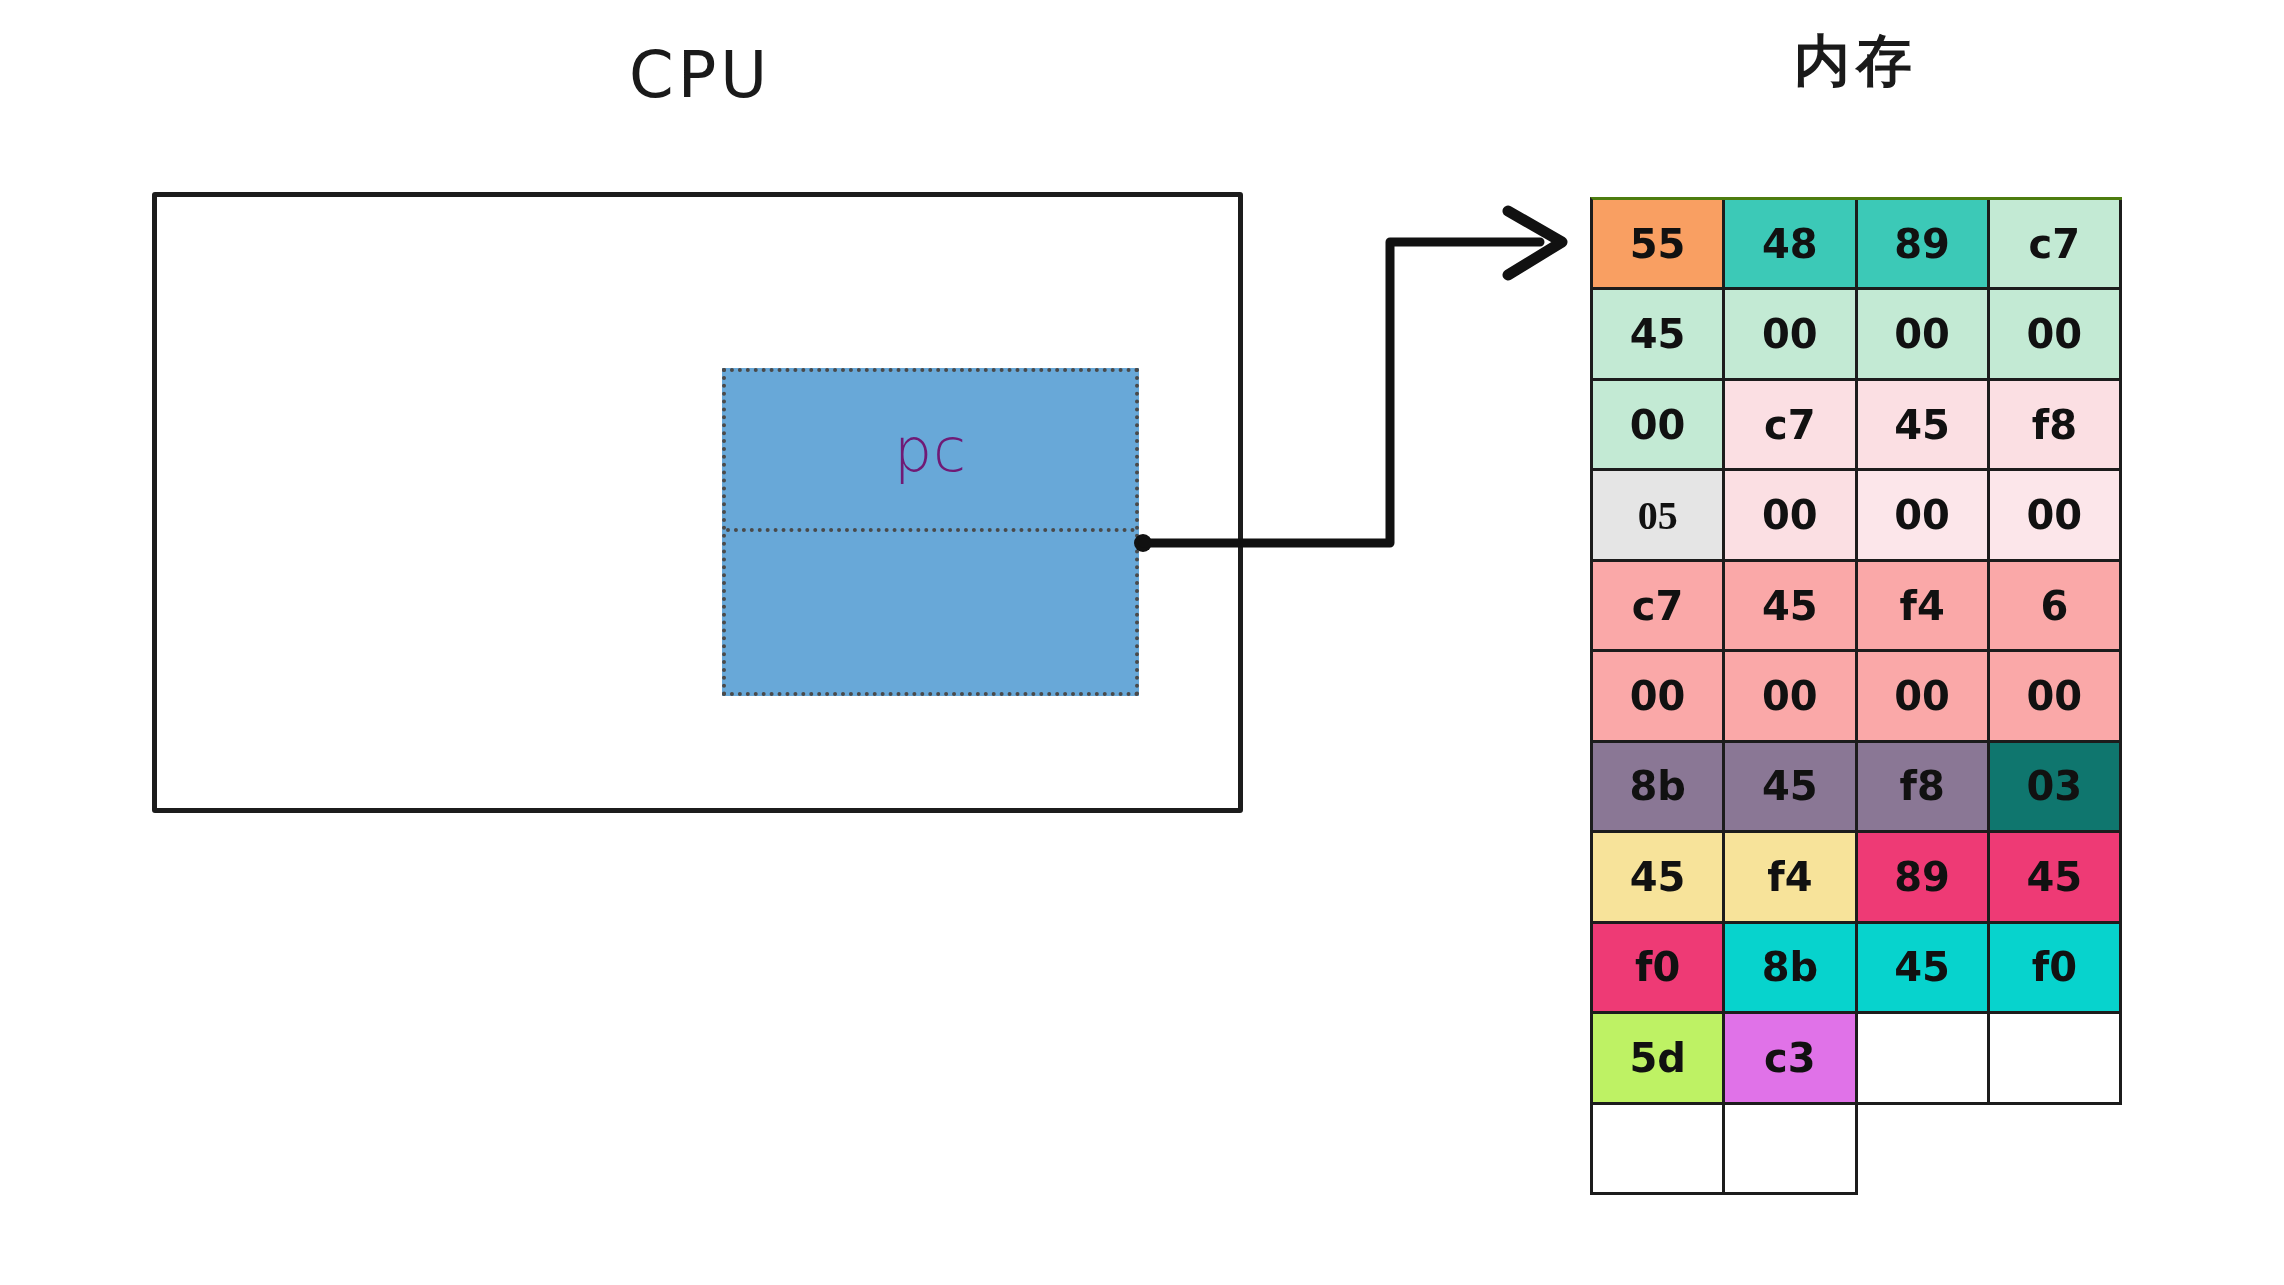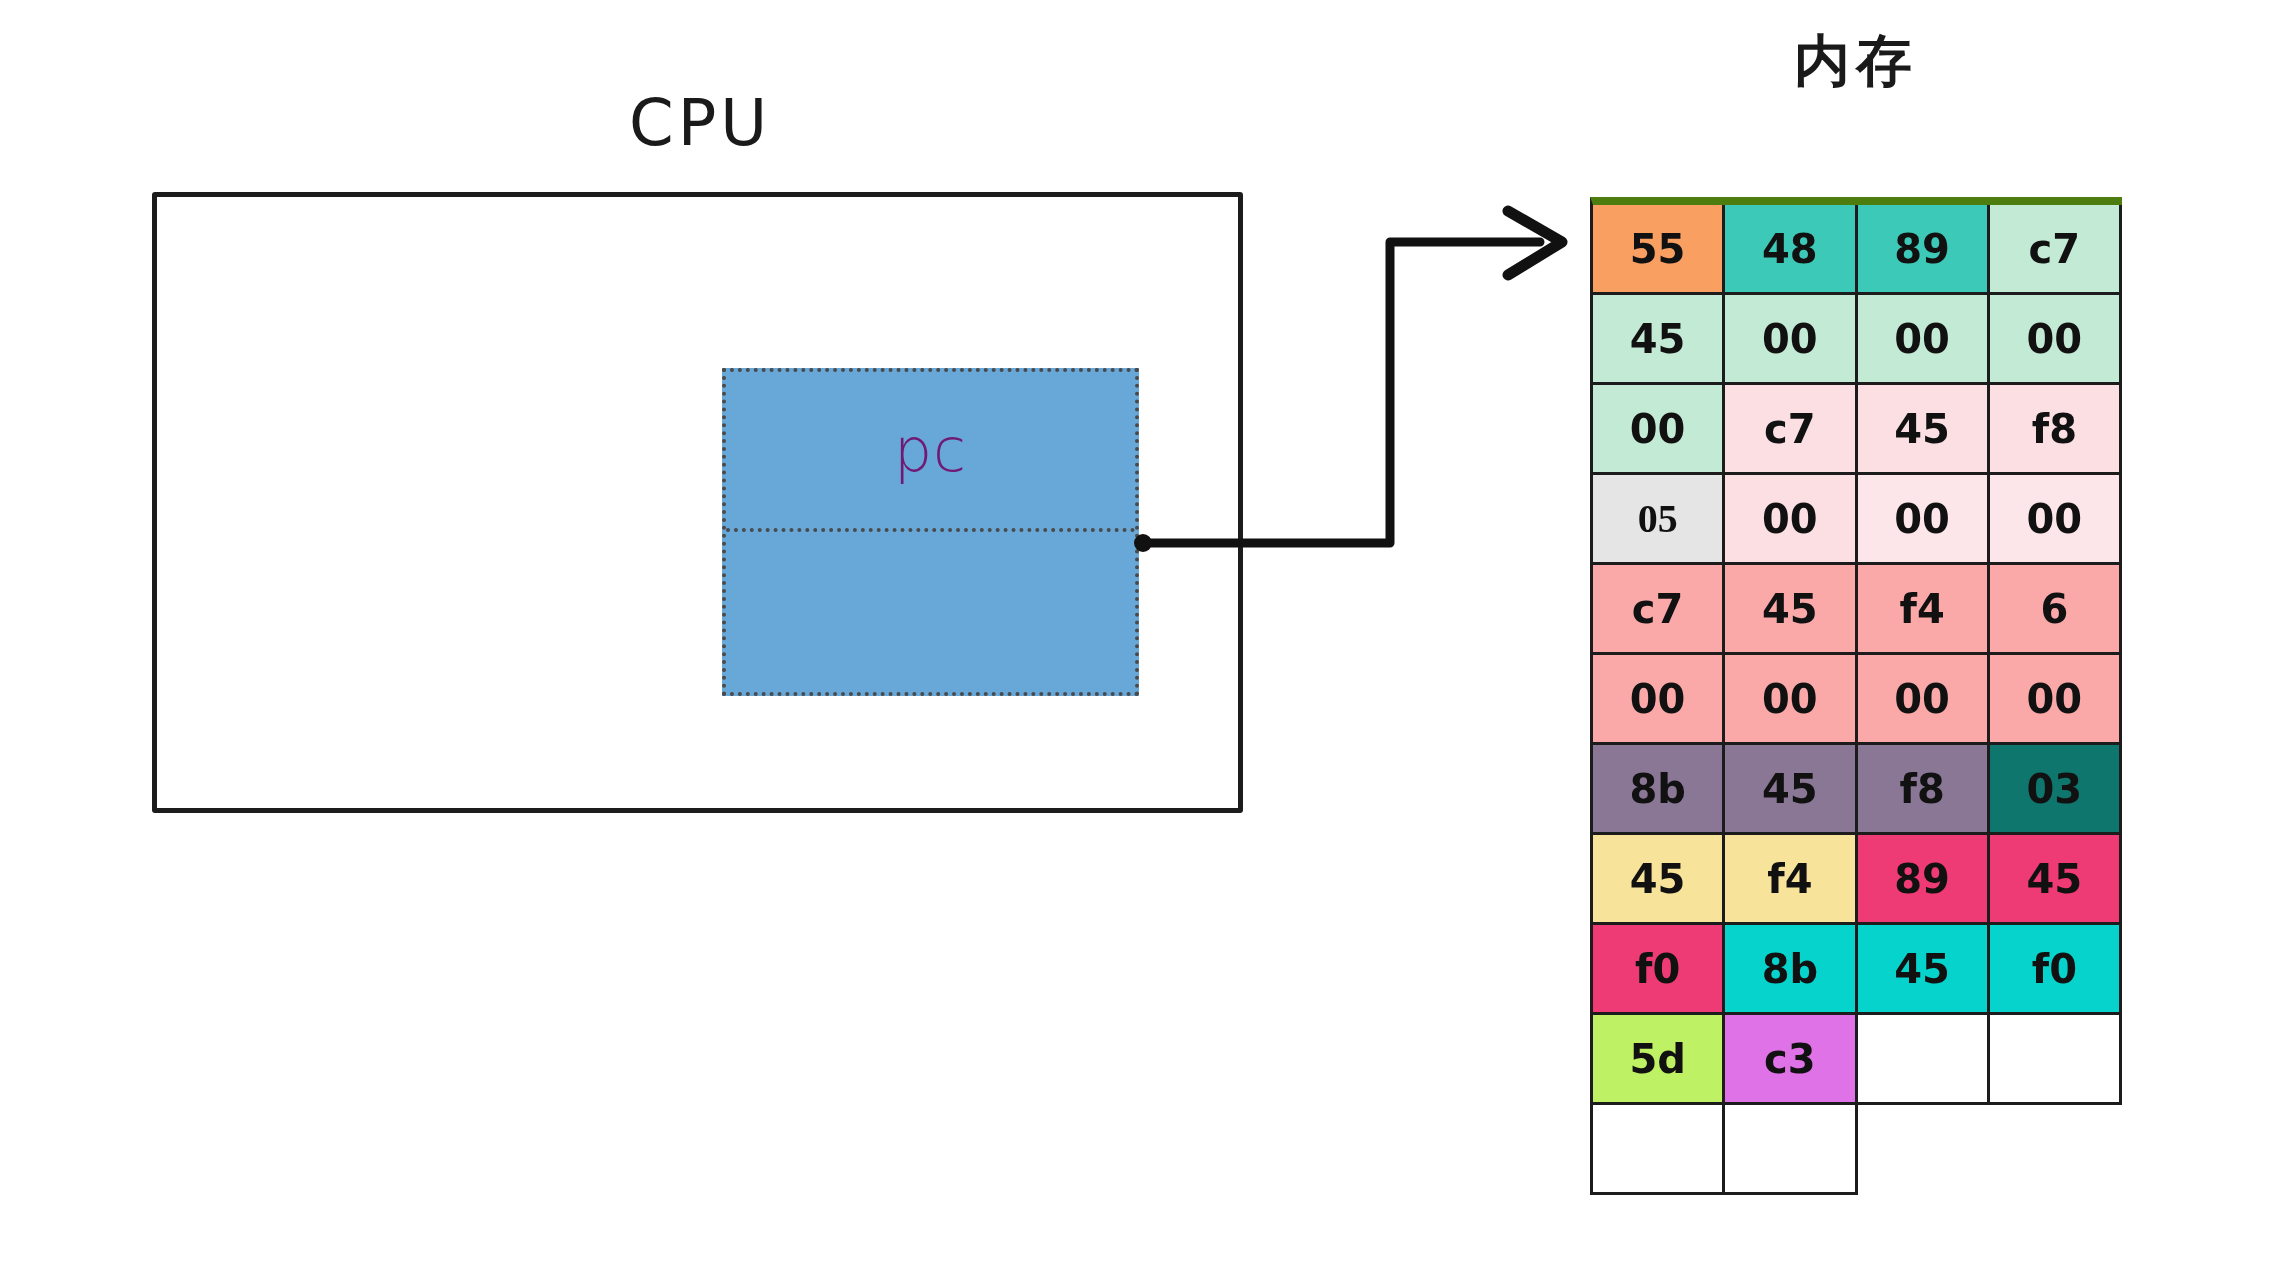--- a/index.html
+++ b/index.html
@@ -24,21 +24,20 @@
     white-space: nowrap;
     font-family: "DejaVu Sans", sans-serif;
   }
   #cpu-title {
     left: 0;
     top: 38px;
     width: 1400px;
     text-align: center;
     font-size: 64px;
     letter-spacing: 4px;
-    margin-top: 48px;
   }
   #memory-title {
     left: 1590px;
     top: 24px;
     width: 532px;
     text-align: center;
     font-size: 56px;
     letter-spacing: 6px;
     font-weight: 600;
   }
@@ -105,21 +104,21 @@
   
   #memory-grid {
     position: absolute;
     left: 1590px;
     top: 197px;
     width: 532px;
     height: 998px;
     display: grid;
     grid-template-columns: repeat(4, 1fr);
     grid-auto-rows: 1fr;
-    border-top: 8px solid #4d7c0f;
+    border-top: 3px solid #4d7c0f;
     border-left: 3px solid #1c1c1c;
     box-sizing: border-box;
   }
   .mem-cell {
     border-right: 3px solid #1c1c1c;
     border-bottom: 3px solid #1c1c1c;
     box-sizing: border-box;
     display: flex;
     align-items: center;
     justify-content: center;

